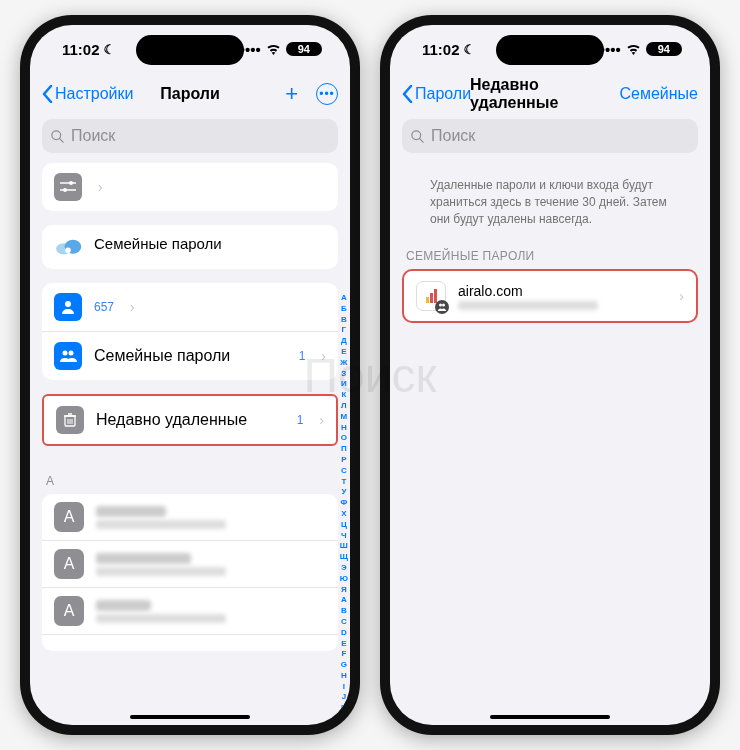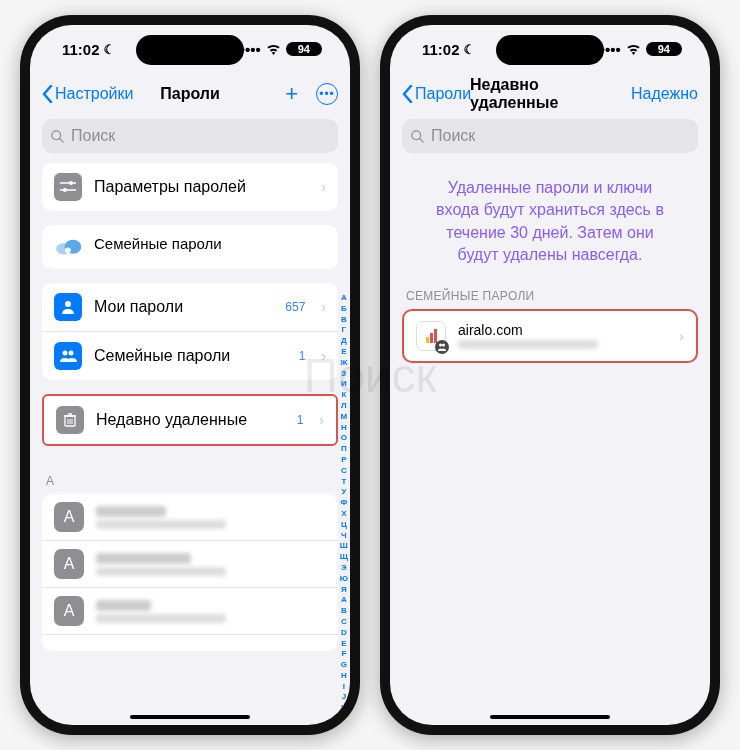--- a/index.html
+++ b/index.html
@@ -128,21 +128,21 @@
     display: flex; align-items: center; justify-content: center;
     font-size: 16px; font-weight: 500;
   }
   .blur-line {
     height: 11px; border-radius: 3px; background: #ccc;
     filter: blur(2px);
   }
   .blur-line.w1 { width: 70px; }
   .blur-line.w2 { width: 130px; margin-top: 3px; height: 9px; background: #ddd; }
   .info-text {
-    font-size: 16px; color: #8b5cf6; text-align: center;
+    font-size: 12px; color: #737373; text-align: left;
     padding: 14px 28px 8px; line-height: 1.4;
   }
   .deleted-card { background: #fff; border-radius: 10px; }
   .deleted-row {
     display: flex; align-items: center; padding: 10px 12px; gap: 12px;
   }
   .site-icon {
     width: 30px; height: 30px; border-radius: 7px; background: #fff;
     border: 0.5px solid #ddd; display: flex; align-items: center; justify-content: center;
     flex-direction: column; position: relative;
@@ -262,21 +262,20 @@
       <div class="card">
         <div class="row">
           <div class="icon-box gray-box">
             <svg width="16" height="14" viewBox="0 0 16 14">
                 <line x1="0" y1="3" x2="16" y2="3" stroke="#fff" stroke-width="1.5"></line>
                 <circle cx="11" cy="3" r="2" fill="#fff"></circle>
                 <line x1="0" y1="10" x2="16" y2="10" stroke="#fff" stroke-width="1.5"></line>
                 <circle cx="5" cy="10" r="2" fill="#fff"></circle>
               </svg>
           </div>
-          <div class="row-text">Параметры паролей</div>
           <span class="chevron">›</span>
         </div>
       </div>
 
       <div class="card family-card">
         <div class="row">
           <div style="width:28px;display:flex;justify-content:center">
             <svg class="cloud-icon" viewBox="0 0 40 28">
                 <ellipse cx="14" cy="18" rx="11" ry="8" fill="#a6d4f2"></ellipse>
                 <ellipse cx="27" cy="15" rx="12" ry="10" fill="#5aa9e6"></ellipse>
@@ -290,21 +289,20 @@
       </div>
 
       <div class="card">
         <div class="row">
           <div class="icon-box blue-box">
             <svg width="14" height="14" viewBox="0 0 14 14">
                 <circle cx="7" cy="4" r="3" fill="#fff"></circle>
                 <path d="M1 14c0-3 2.5-5 6-5s6 2 6 5" fill="#fff"></path>
               </svg>
           </div>
-          <div class="row-text">Мои пароли</div>
           <span class="row-count">657</span>
           <span class="chevron">›</span>
         </div>
         <div class="row">
           <div class="icon-box blue-box">
             <svg width="18" height="12" viewBox="0 0 18 12">
                 <circle cx="6" cy="3" r="2.5" fill="#fff"></circle>
                 <circle cx="12" cy="3" r="2.5" fill="#fff"></circle>
                 <path d="M1 12c0-2.5 2-4 5-4s5 1.5 5 4M8 12c0-2.5 2-4 5-4s5 1.5 5 4" fill="#fff"></path>
               </svg>
@@ -386,21 +384,21 @@
     </div>
 
     <div class="nav">
       <div class="nav-back">
         <svg width="11" height="18" viewBox="0 0 11 18">
             <path d="M9 1L2 9l7 8" stroke="#007aff" stroke-width="2.5" fill="none" stroke-linecap="round" stroke-linejoin="round"></path>
           </svg>
         <span>Пароли</span>
       </div>
       <div class="nav-title">Недавно удаленные</div>
-      <div class="nav-right-text">Надежно</div>
+      <div class="nav-right-text">Семейные</div>
     </div>
 
     <div class="search">
       <svg width="15" height="15" viewBox="0 0 24 24">
           <circle cx="10" cy="10" r="7" stroke="#8e8e93" stroke-width="2" fill="none"></circle>
           <line x1="15" y1="15" x2="21" y2="21" stroke="#8e8e93" stroke-width="2" stroke-linecap="round"></line>
         </svg>
       <span>Поиск</span>
     </div>
 

